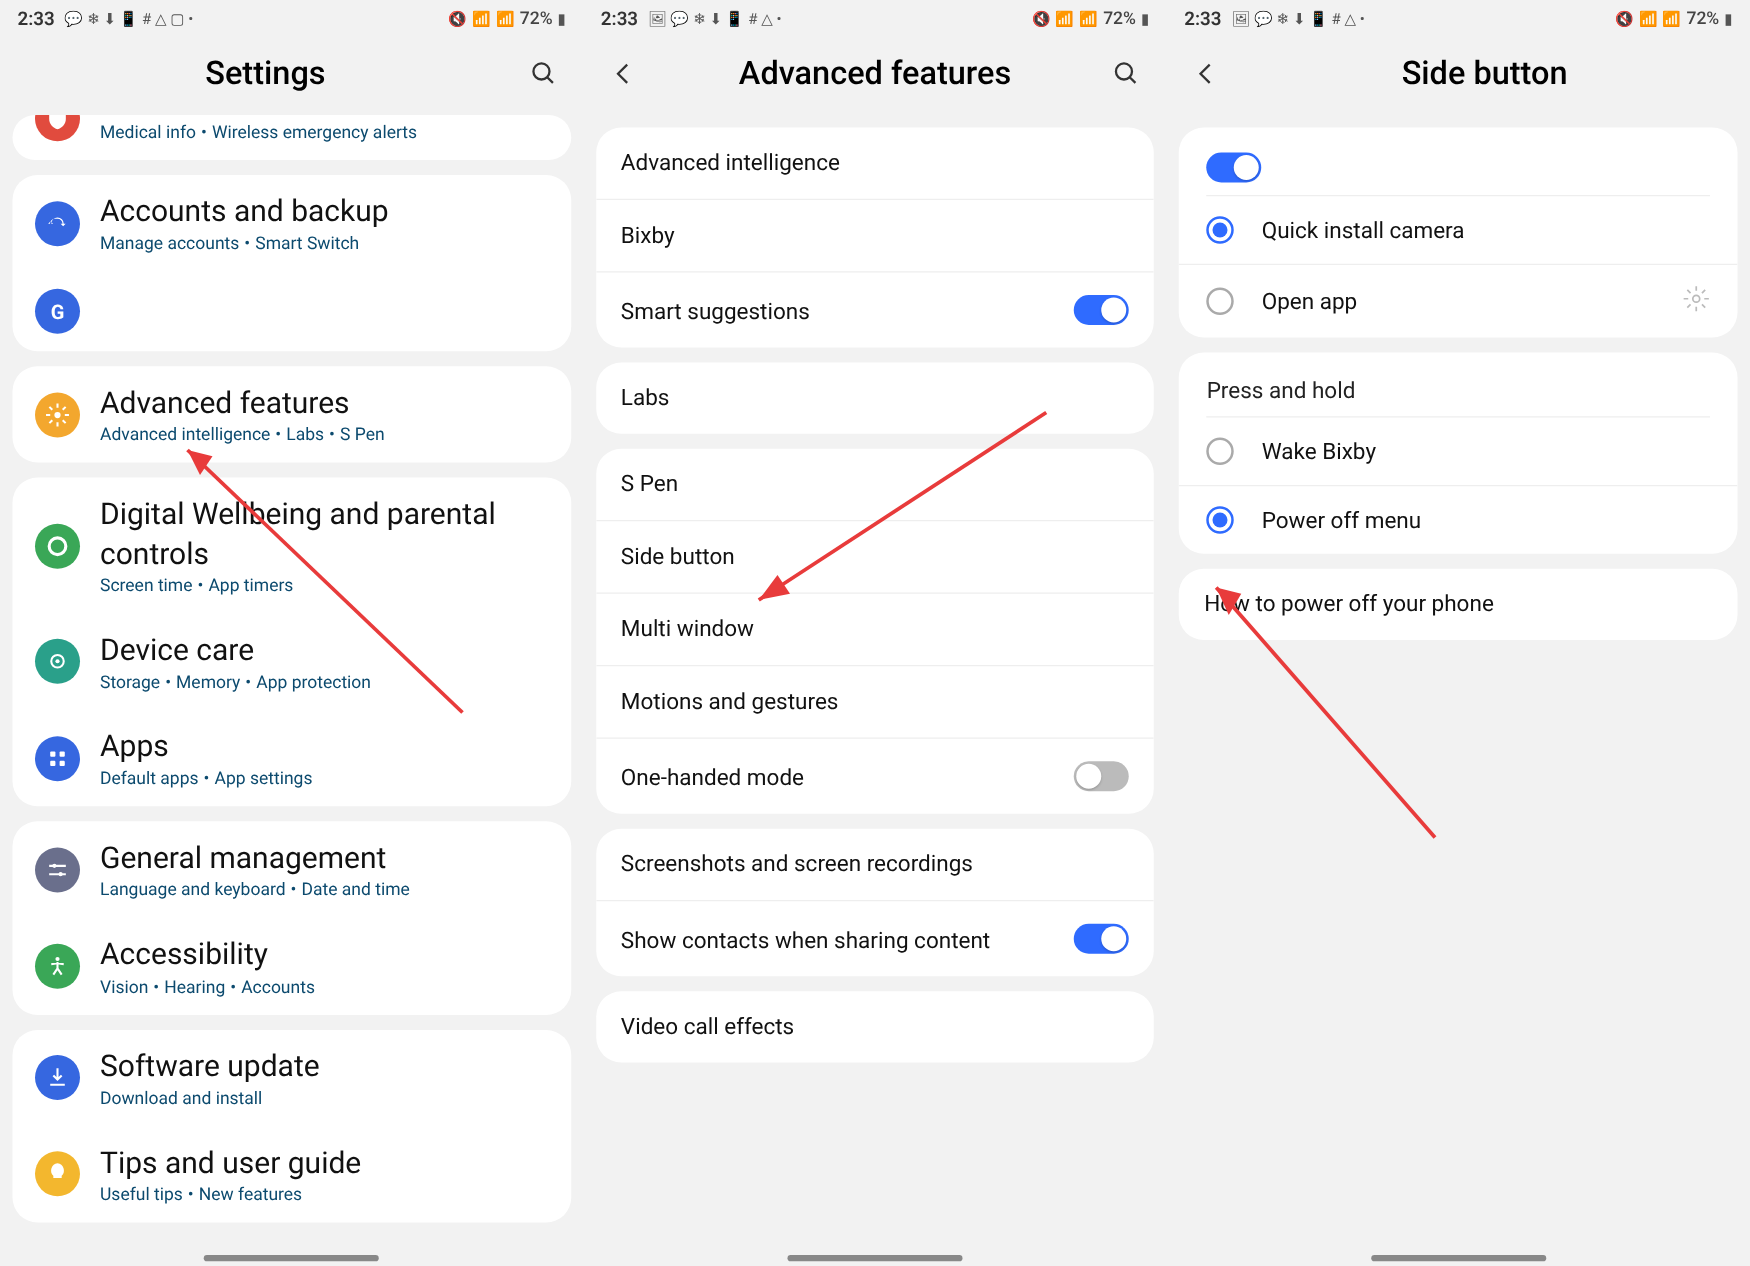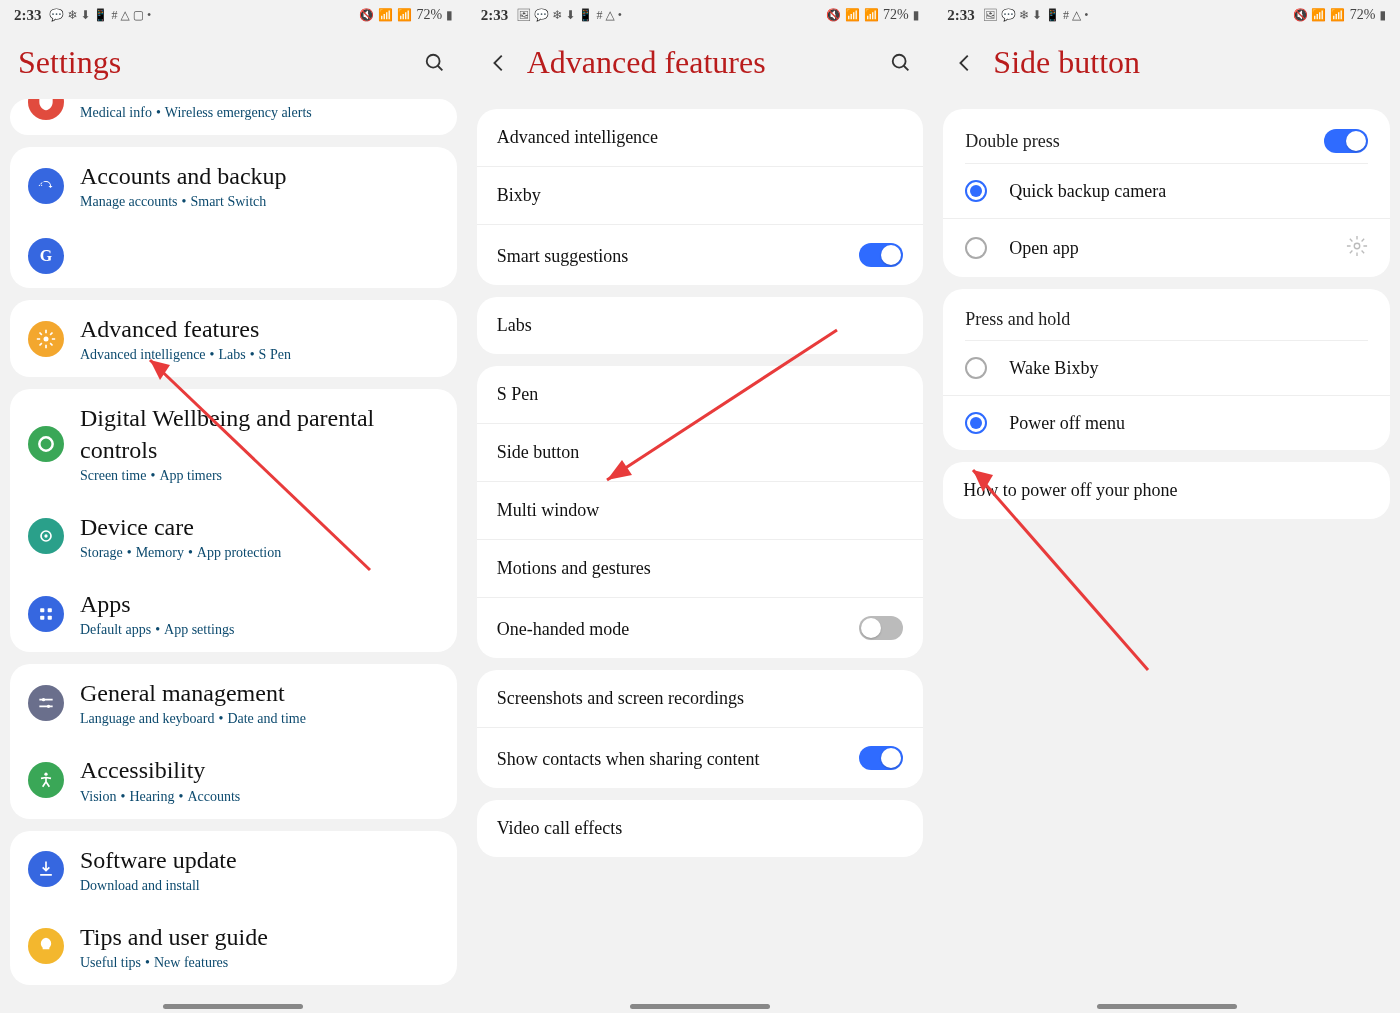--- a/index.html
+++ b/index.html
@@ -12,21 +12,20 @@
     overflow: hidden;
     position: relative;
   }
   .screen {
     flex: 1;
     display: flex;
     flex-direction: column;
     background: #f2f2f2;
     position: relative;
     min-width: 0;
-    font-family: Liberation Serif, serif;
   }
   
   .status-bar {
     height: 30px;
     display: flex;
     align-items: center;
     padding: 0 14px;
     font-size: 14px;
     color: #444;
     justify-content: space-between;
@@ -37,24 +36,25 @@
   .status-ico { font-size: 12px; color: #555; line-height:1;}
   .status-batt { font-weight: 500; font-size: 14px;}
   
   .header {
     display: flex;
     align-items: center;
     padding: 14px 18px 22px 18px;
     gap: 14px;
   }
   .header-title {
-    font-size: 32px;
+    font-size: 26px;
     font-weight: 500;
-    color: #b91c1c;
+    color: #000000;
     flex: 1;
+    text-align: center;
   }
   .back-btn, .search-btn {
     width: 28px; height: 28px;
     display: flex; align-items: center; justify-content: center;
     color: #333;
   }
   .back-btn svg, .search-btn svg { width: 22px; height: 22px; stroke: #333; fill:none; stroke-width:2;}
   
   .card-group {
     background: #fff;
@@ -449,29 +449,28 @@
     <div class="back-btn">
       <svg viewBox="0 0 24 24">
           <polyline points="15,4 7,12 15,20"></polyline>
         </svg>
     </div>
     <div class="header-title">Side button</div>
   </div>
 
   <div class="card-group">
     <div class="sb-section-header">
-      <span style="flex:1">Double press</span>
       <div class="toggle on">
           <div class="knob"></div>
         </div>
     </div>
     <div style="border-top:1px solid #eee; margin:0 22px;"></div>
     <div class="radio-row">
       <div class="radio selected"></div>
-      <div class="radio-label">Quick backup camera</div>
+      <div class="radio-label">Quick install camera</div>
     </div>
     <div class="radio-row">
       <div class="radio"></div>
       <div class="radio-label">Open app</div>
       <div class="gear-btn">
         <svg viewBox="0 0 24 24">
             <circle cx="12" cy="12" r="3"></circle>
             <path d="M12 1v4M12 19v4M4.2 4.2l2.8 2.8M17 17l2.8 2.8M1 12h4M19 12h4M4.2 19.8L7 17M17 7l2.8-2.8"></path>
           </svg>
       </div>

